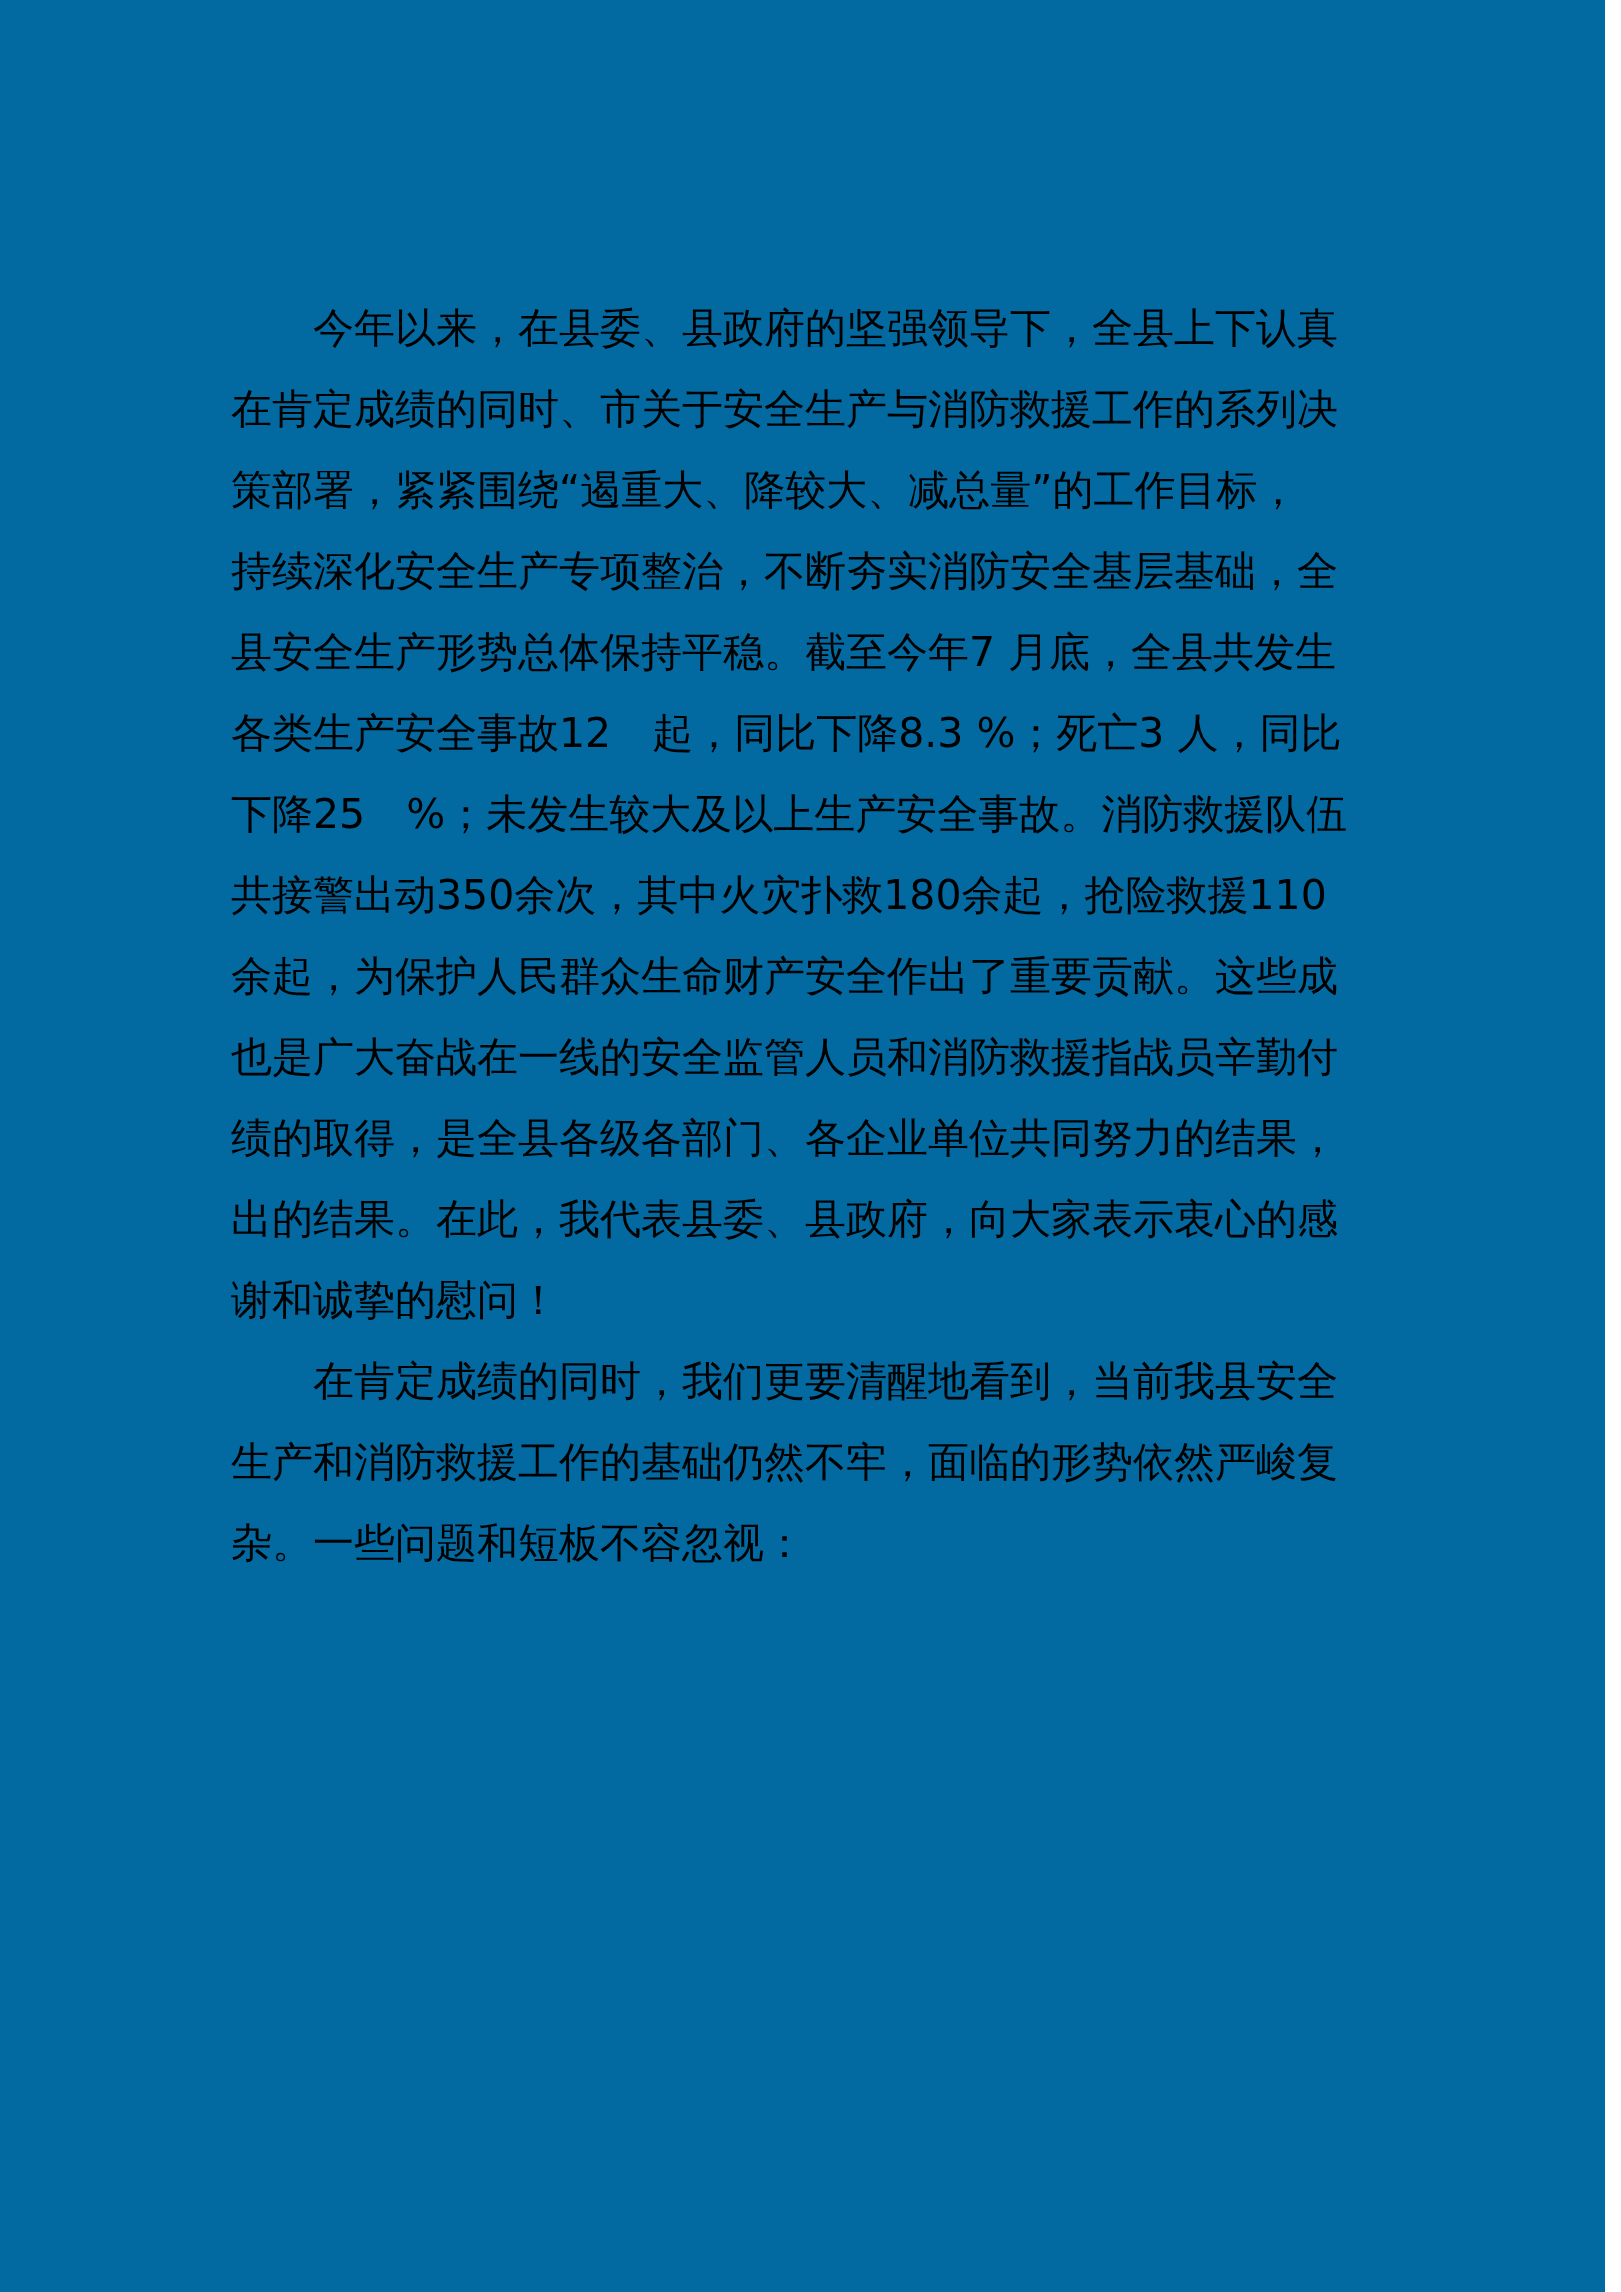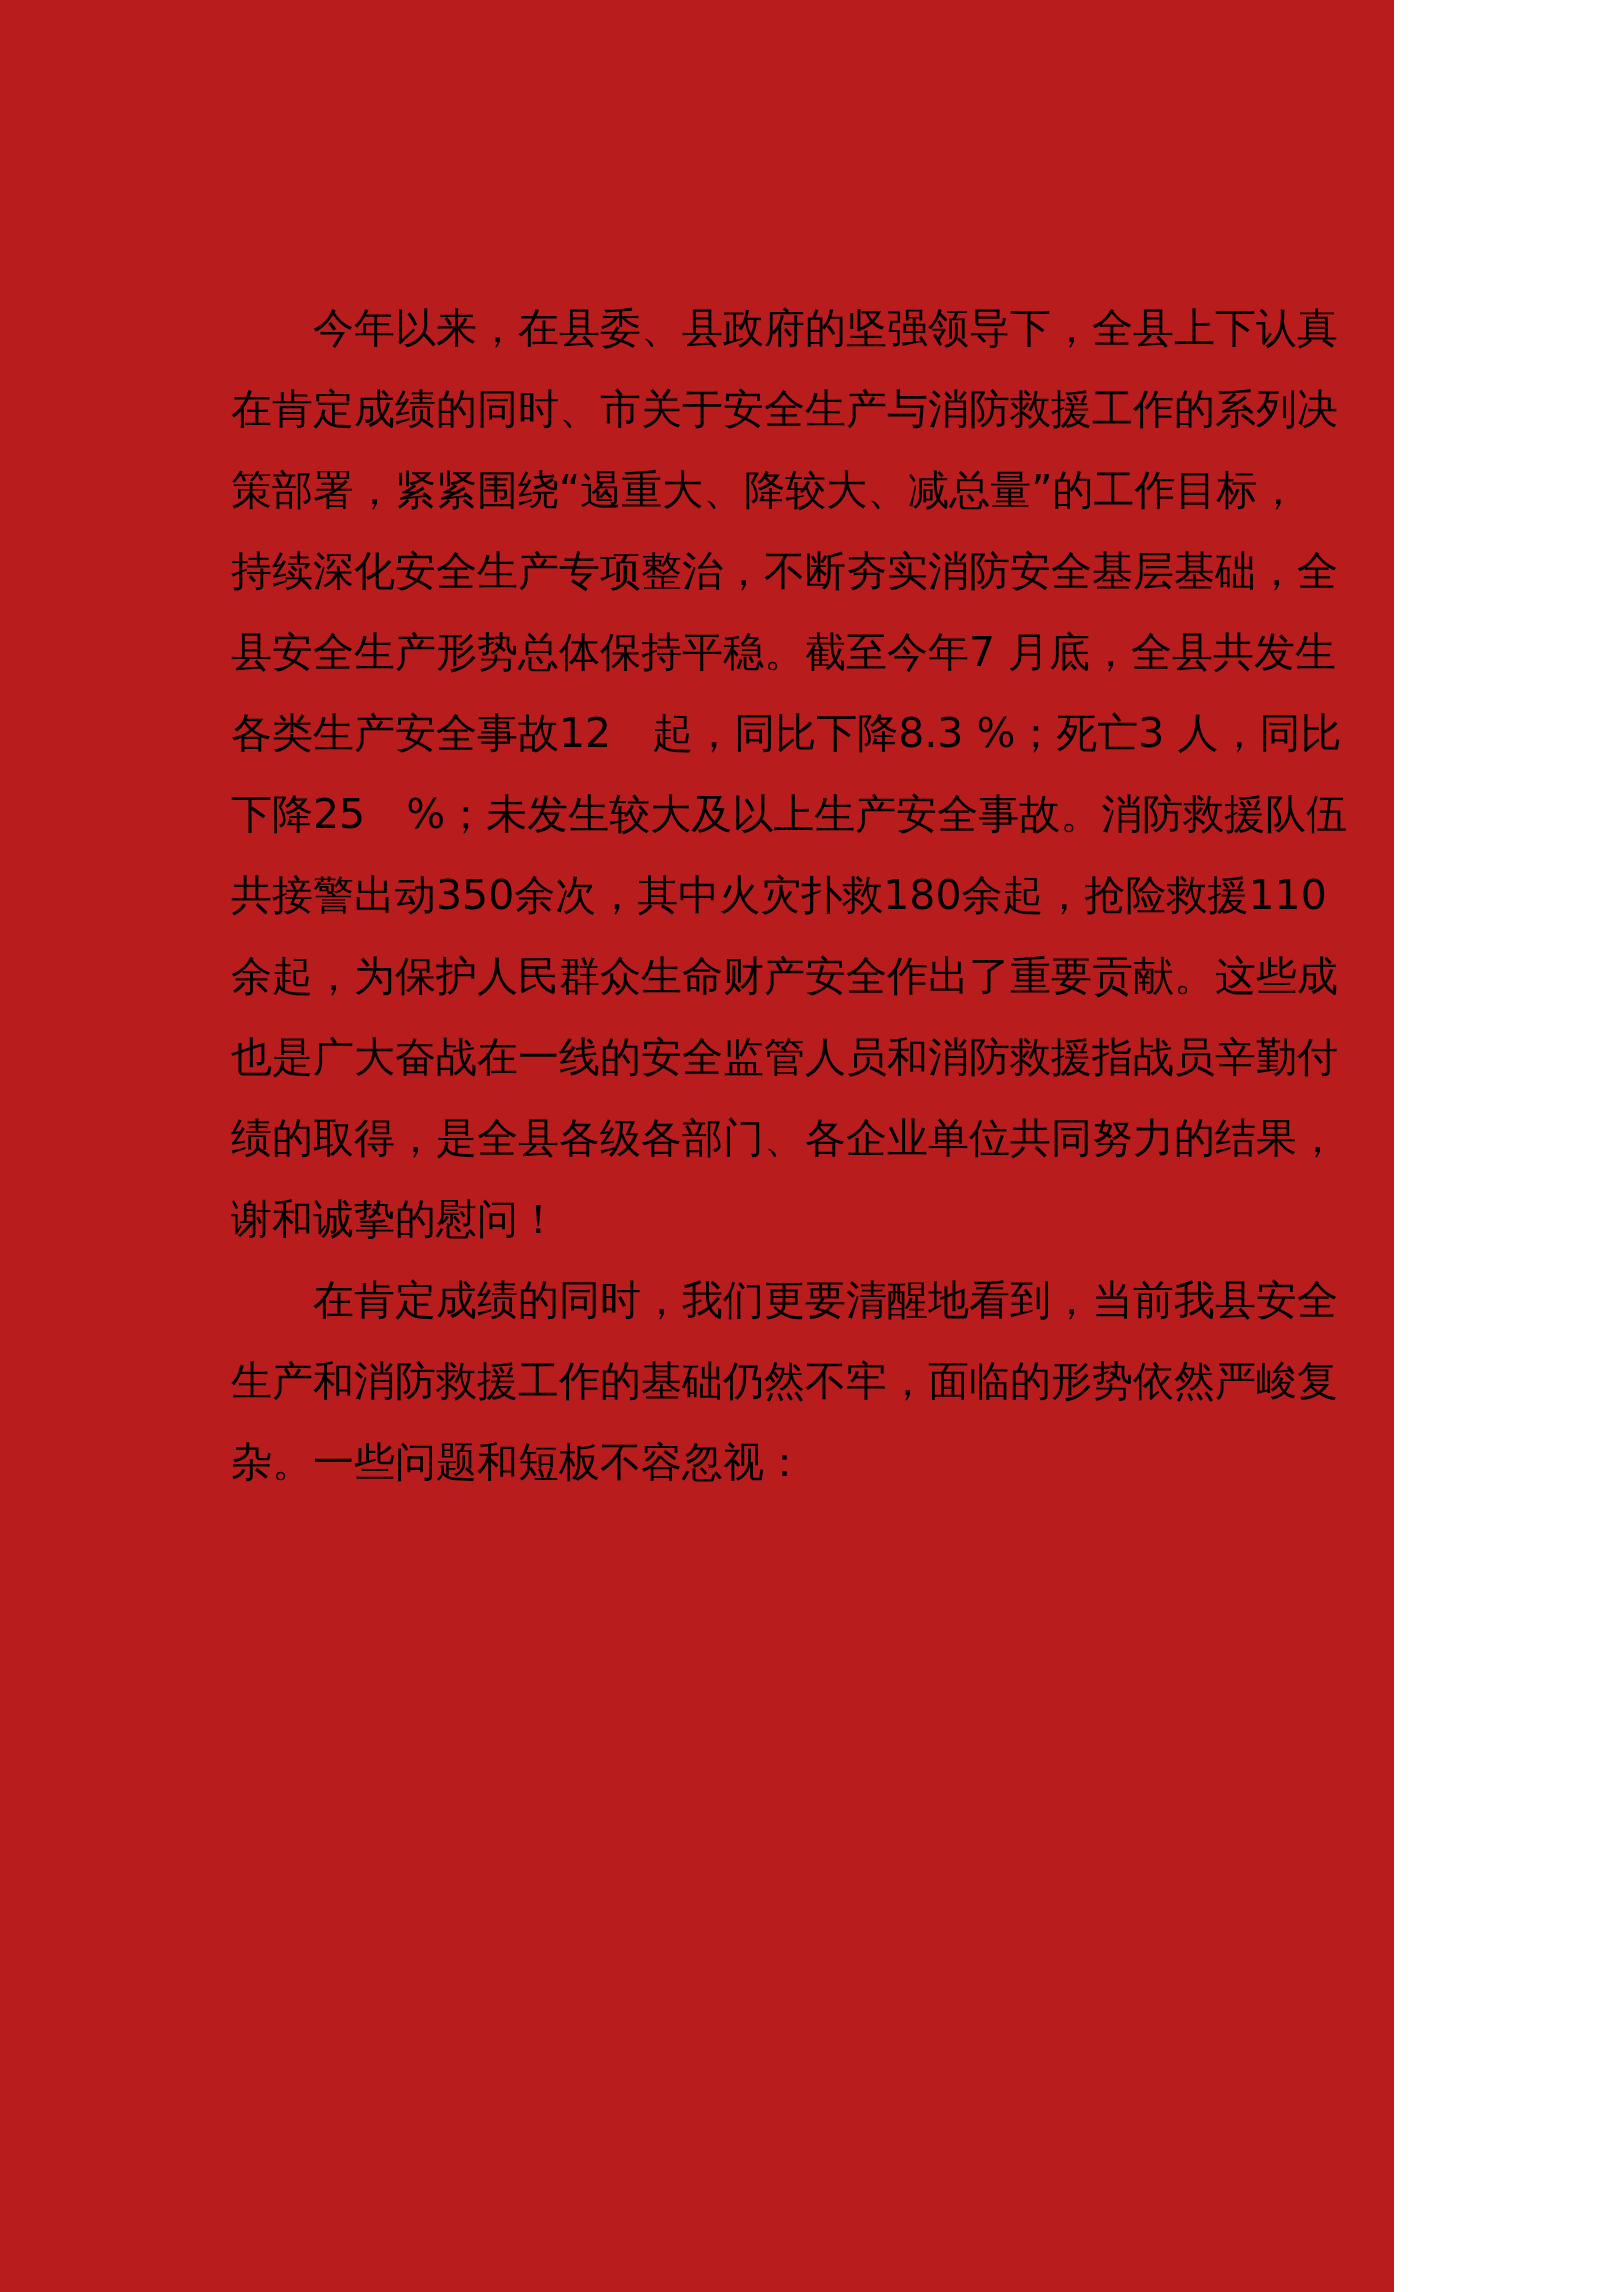--- a/index.html
+++ b/index.html
@@ -12,23 +12,23 @@
       height: 2293px;
       position: relative;
       overflow: hidden;
       font-family: "DejaVu Sans", "Liberation Sans", sans-serif;
       color: #000000;
     }
     .page {
       position: absolute;
       left: 0;
       top: 0;
-      width: 1394px;
+      width: 1605px;
       height: 2293px;
-      background: #b91c1c;
+      background: #0369a1;
     }
     .text-block {
       position: absolute;
       left: 231px;
       top: 298px;
       width: 1186px;
     }
     .line {
       display: block;
       height: 81px;
@@ -55,20 +55,21 @@
       <span class="line">在肯定成绩的同时、市关于安全生产与消防救援工作的系列决</span>
       <span class="line">策部署，紧紧围绕“遏重大、降较大、减总量”的工作目标，</span>
       <span class="line">持续深化安全生产专项整治，不断夯实消防安全基层基础，全</span>
       <span class="line">县安全生产形势总体保持平稳。截至今年7 月底，全县共发生</span>
       <span class="line">各类生产安全事故12　起，同比下降8.3 %；死亡3 人，同比</span>
       <span class="line">下降25　%；未发生较大及以上生产安全事故。消防救援队伍</span>
       <span class="line">共接警出动350余次，其中火灾扑救180余起，抢险救援110</span>
       <span class="line">余起，为保护人民群众生命财产安全作出了重要贡献。这些成</span>
       <span class="line">也是广大奋战在一线的安全监管人员和消防救援指战员辛勤付</span>
       <span class="line">绩的取得，是全县各级各部门、各企业单位共同努力的结果，</span>
+      <span class="line">出的结果。在此，我代表县委、县政府，向大家表示衷心的感</span>
       <span class="line">谢和诚挚的慰问！</span>
     </div>
 
     <div>
       <span class="line indent">在肯定成绩的同时，我们更要清醒地看到，当前我县安全</span>
       <span class="line">生产和消防救援工作的基础仍然不牢，面临的形势依然严峻复</span>
       <span class="line">杂。一些问题和短板不容忽视：</span>
     </div>
 
 

